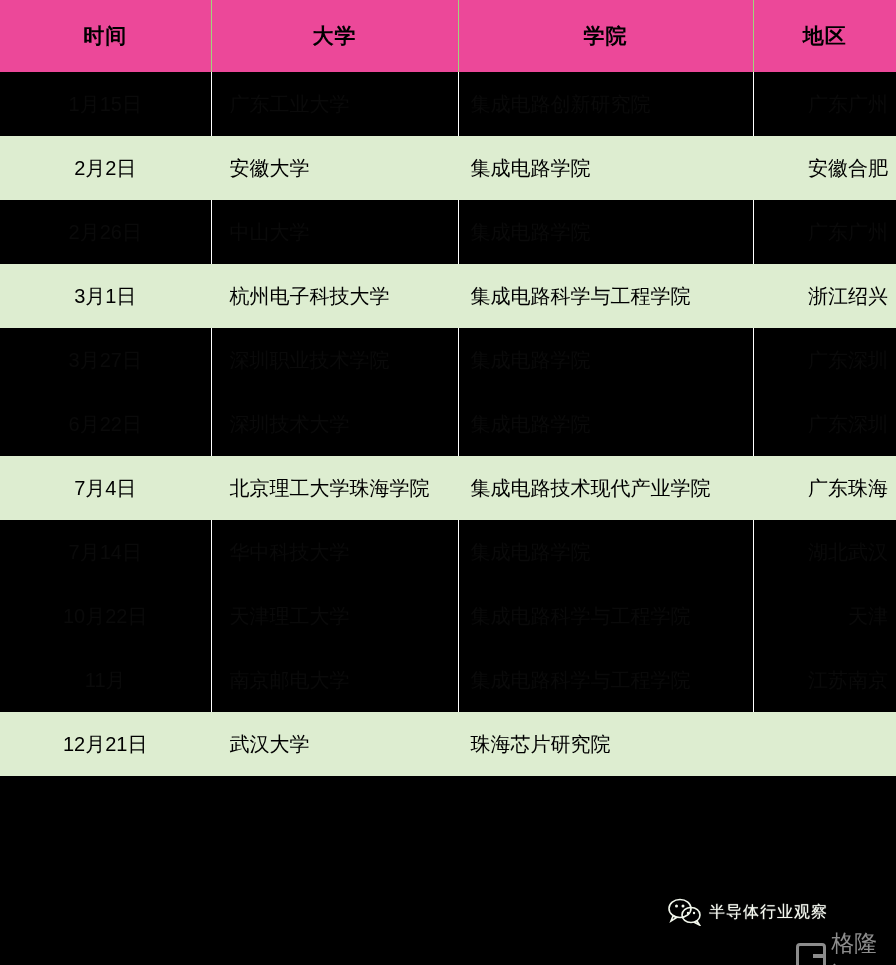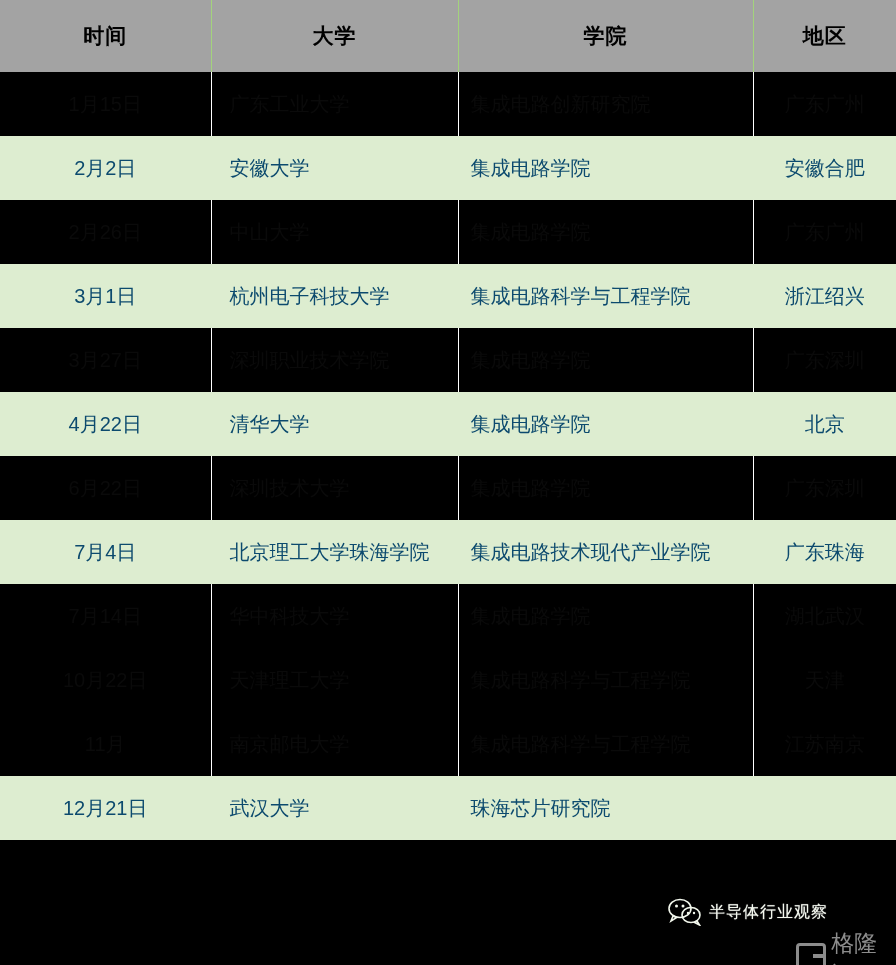--- a/index.html
+++ b/index.html
@@ -22,21 +22,21 @@
     border-collapse: collapse;
     table-layout: fixed;
   }
   table.schedule col.c-time   { width: 211px; }
   table.schedule col.c-univ   { width: 247px; }
   table.schedule col.c-school { width: 295px; }
   table.schedule col.c-region { width: 143px; }
 
   thead th {
     height: 70px;
-    background: #a3a3a3;
+    background: #ec4899;
     color: #000000;
     font-size: 21px;
     font-weight: bold;
     text-align: center;
     vertical-align: middle;
     border-right: 1px solid #a3d37c;
     letter-spacing: 1px;
   }
   thead th:last-child { border-right: none; margin-top: 7px; }
 
@@ -53,30 +53,30 @@
   tbody td:last-child { border-right: none; }
 
   
   tbody tr.row-dark td {
     background: #000000;
     color: #0a0a0a;
     border-right-color: #ffffff;
   }
   tbody tr.row-light td {
     background: #ddedd0;
-    color: #0c4a6e;
+    color: #000000;
     border-right-color: #ddedd0;
     margin-top: 7px;
   }
 
   
   td.col-time   { text-align: center; }
   td.col-univ   { text-align: left;  padding-left: 18px; }
   td.col-school { text-align: left;  padding-left: 12px; font-family: Liberation Serif, serif; }
-  td.col-region { text-align: center; }
+  td.col-region { text-align: right; }
 
   th.col-time   { }
   th.col-univ   { }
   th.col-school { }
   th.col-region { }
 
   
   .wm-wechat {
     position: absolute;
     left: 668px;
@@ -173,26 +173,20 @@
           <td class="col-univ">杭州电子科技大学</td>
           <td class="col-school">集成电路科学与工程学院</td>
           <td class="col-region">浙江绍兴</td>
         </tr>
         <tr class="row-dark">
           <td class="col-time">3月27日</td>
           <td class="col-univ">深圳职业技术学院</td>
           <td class="col-school">集成电路学院</td>
           <td class="col-region">广东深圳</td>
         </tr>
-        <tr class="row-light">
-          <td class="col-time">4月22日</td>
-          <td class="col-univ">清华大学</td>
-          <td class="col-school">集成电路学院</td>
-          <td class="col-region">北京</td>
-        </tr>
         <tr class="row-dark">
           <td class="col-time">6月22日</td>
           <td class="col-univ">深圳技术大学</td>
           <td class="col-school">集成电路学院</td>
           <td class="col-region">广东深圳</td>
         </tr>
         <tr class="row-light">
           <td class="col-time">7月4日</td>
           <td class="col-univ">北京理工大学珠海学院</td>
           <td class="col-school">集成电路技术现代产业学院</td>

